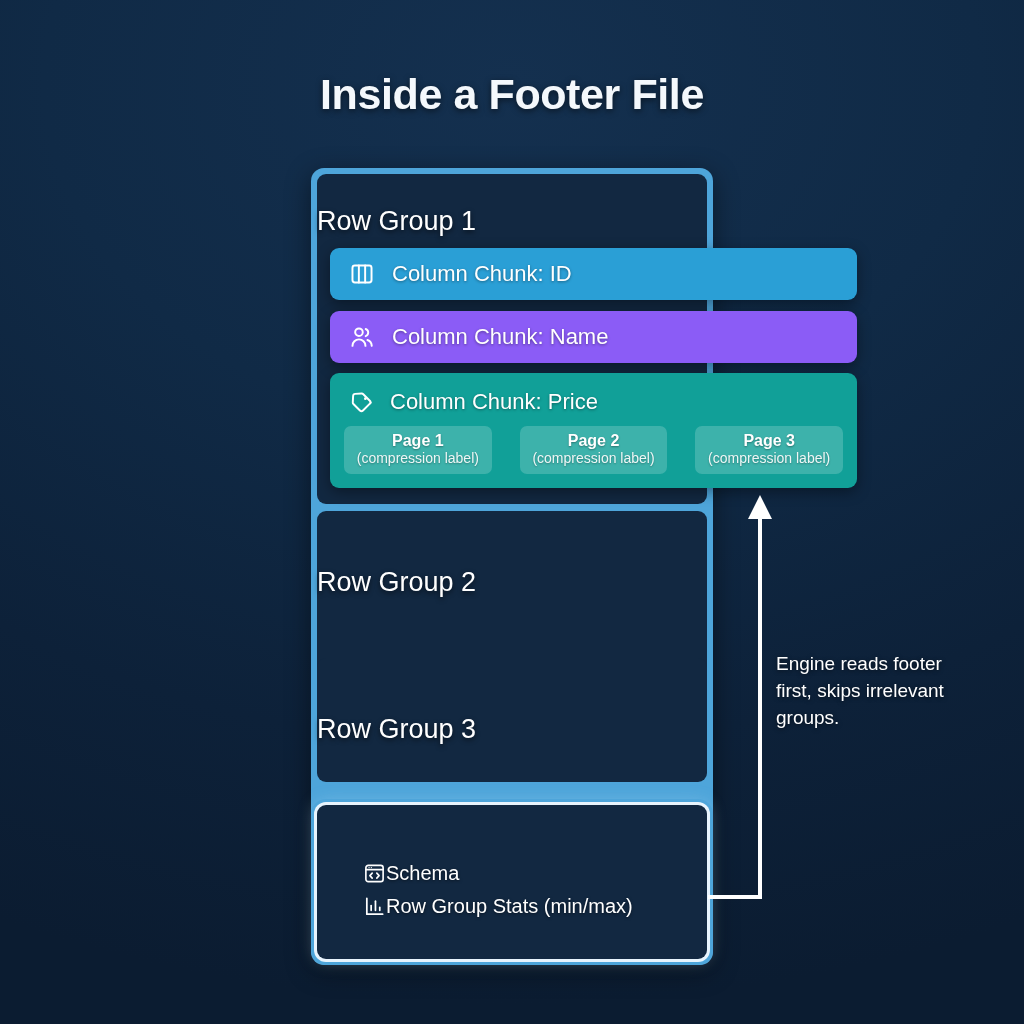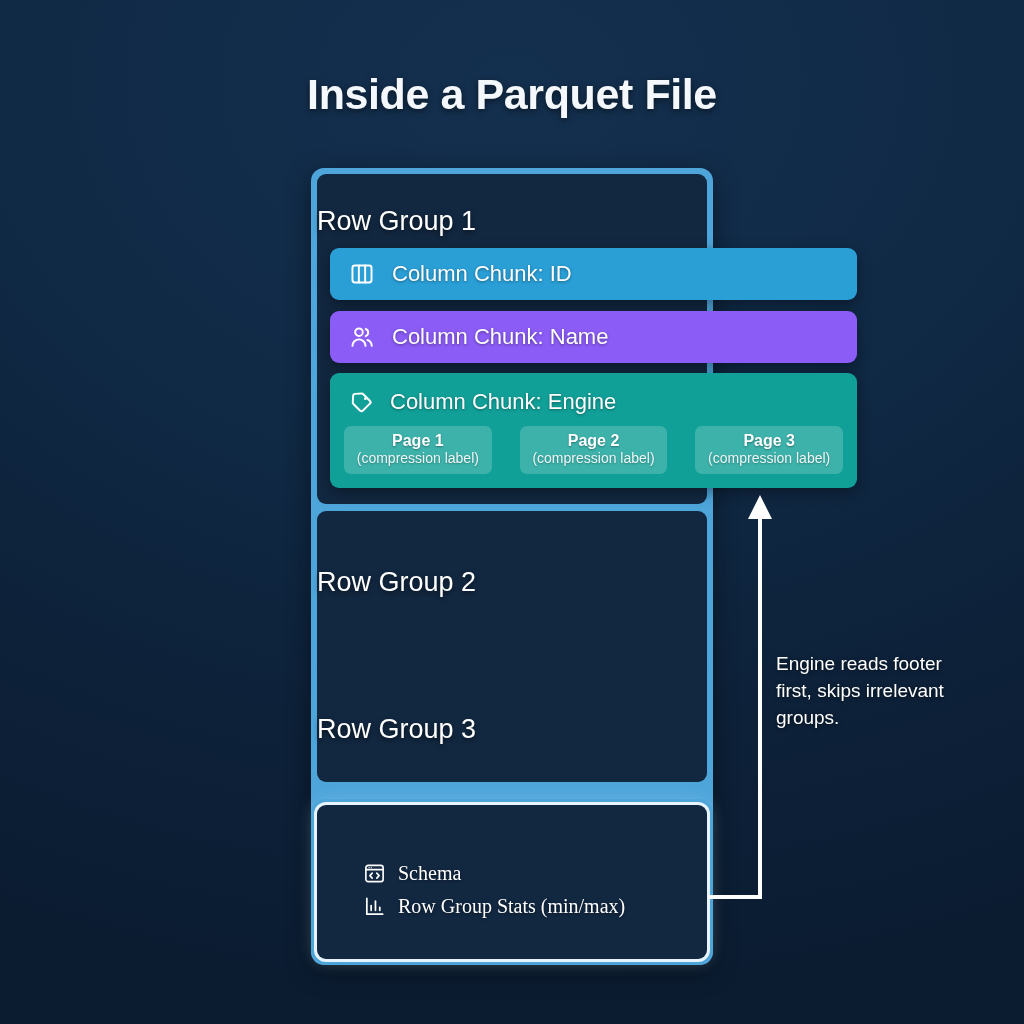--- a/index.html
+++ b/index.html
@@ -93,23 +93,21 @@
     position: absolute;
     left: 46px;
     top: 55px;
     display: flex;
     flex-direction: column;
     gap: 6px;
   }
   .footer-row {
     display: flex;
     align-items: center;
-    gap: 12px;
     height: 27px;
-    font-family: Liberation Serif, serif;
   }
   .footer-row .ficon {
     width: 23px; height: 23px;
     display: flex; align-items: center; justify-content: center;
     flex: 0 0 23px;
   }
   .footer-row .flabel {
     font-size: 20px;
     color: #ffffff;
     white-space: nowrap;
@@ -205,21 +203,21 @@
     width: 205px;
     font-size: 19px;
     line-height: 1.42;
     color: #ffffff;
     text-shadow: 0 1px 4px rgba(0,0,0,.55);
   }
 </style>
 </head>
 <body>
 
-<div id="title">Inside a Parquet File</div>
+<div id="title">Inside a Footer File</div>
 
 <div id="file-container">
 
   <div class="panel" id="rg1-panel">
     <div class="rg-title">Row Group 1</div>
   </div>
 
   <div class="panel" id="rg2-panel">
     <div class="rg-title">Row Group 2</div>
   </div>
@@ -286,21 +284,21 @@
 </div>
 
 <div class="chunk" id="chunk-price">
   <div class="price-head">
     <span class="cicon">
       <svg width="26" height="26" viewBox="0 0 24 24" fill="none" stroke="#ffffff" stroke-width="1.8" stroke-linecap="round" stroke-linejoin="round">
         <path d="M20.2 12.6 12.9 19.9a2 2 0 0 1-2.8 0l-6-6a2 2 0 0 1-.6-1.5l.3-6a2 2 0 0 1 1.9-1.9l6-.3a2 2 0 0 1 1.5.6l6 6a2 2 0 0 1 0 2.8z"></path>
         <circle cx="15.1" cy="8.9" r="1.25" fill="#ffffff" stroke="none"></circle>
       </svg>
     </span>
-    <span class="clabel">Column Chunk: Engine</span>
+    <span class="clabel">Column Chunk: Price</span>
   </div>
 
   <div id="pages-row">
     <div class="page-box">
       <div class="page-title">Page 1</div>
       <div class="page-sub">(compression label)</div>
     </div>
     <div class="page-box">
       <div class="page-title">Page 2</div>
       <div class="page-sub">(compression label)</div>

